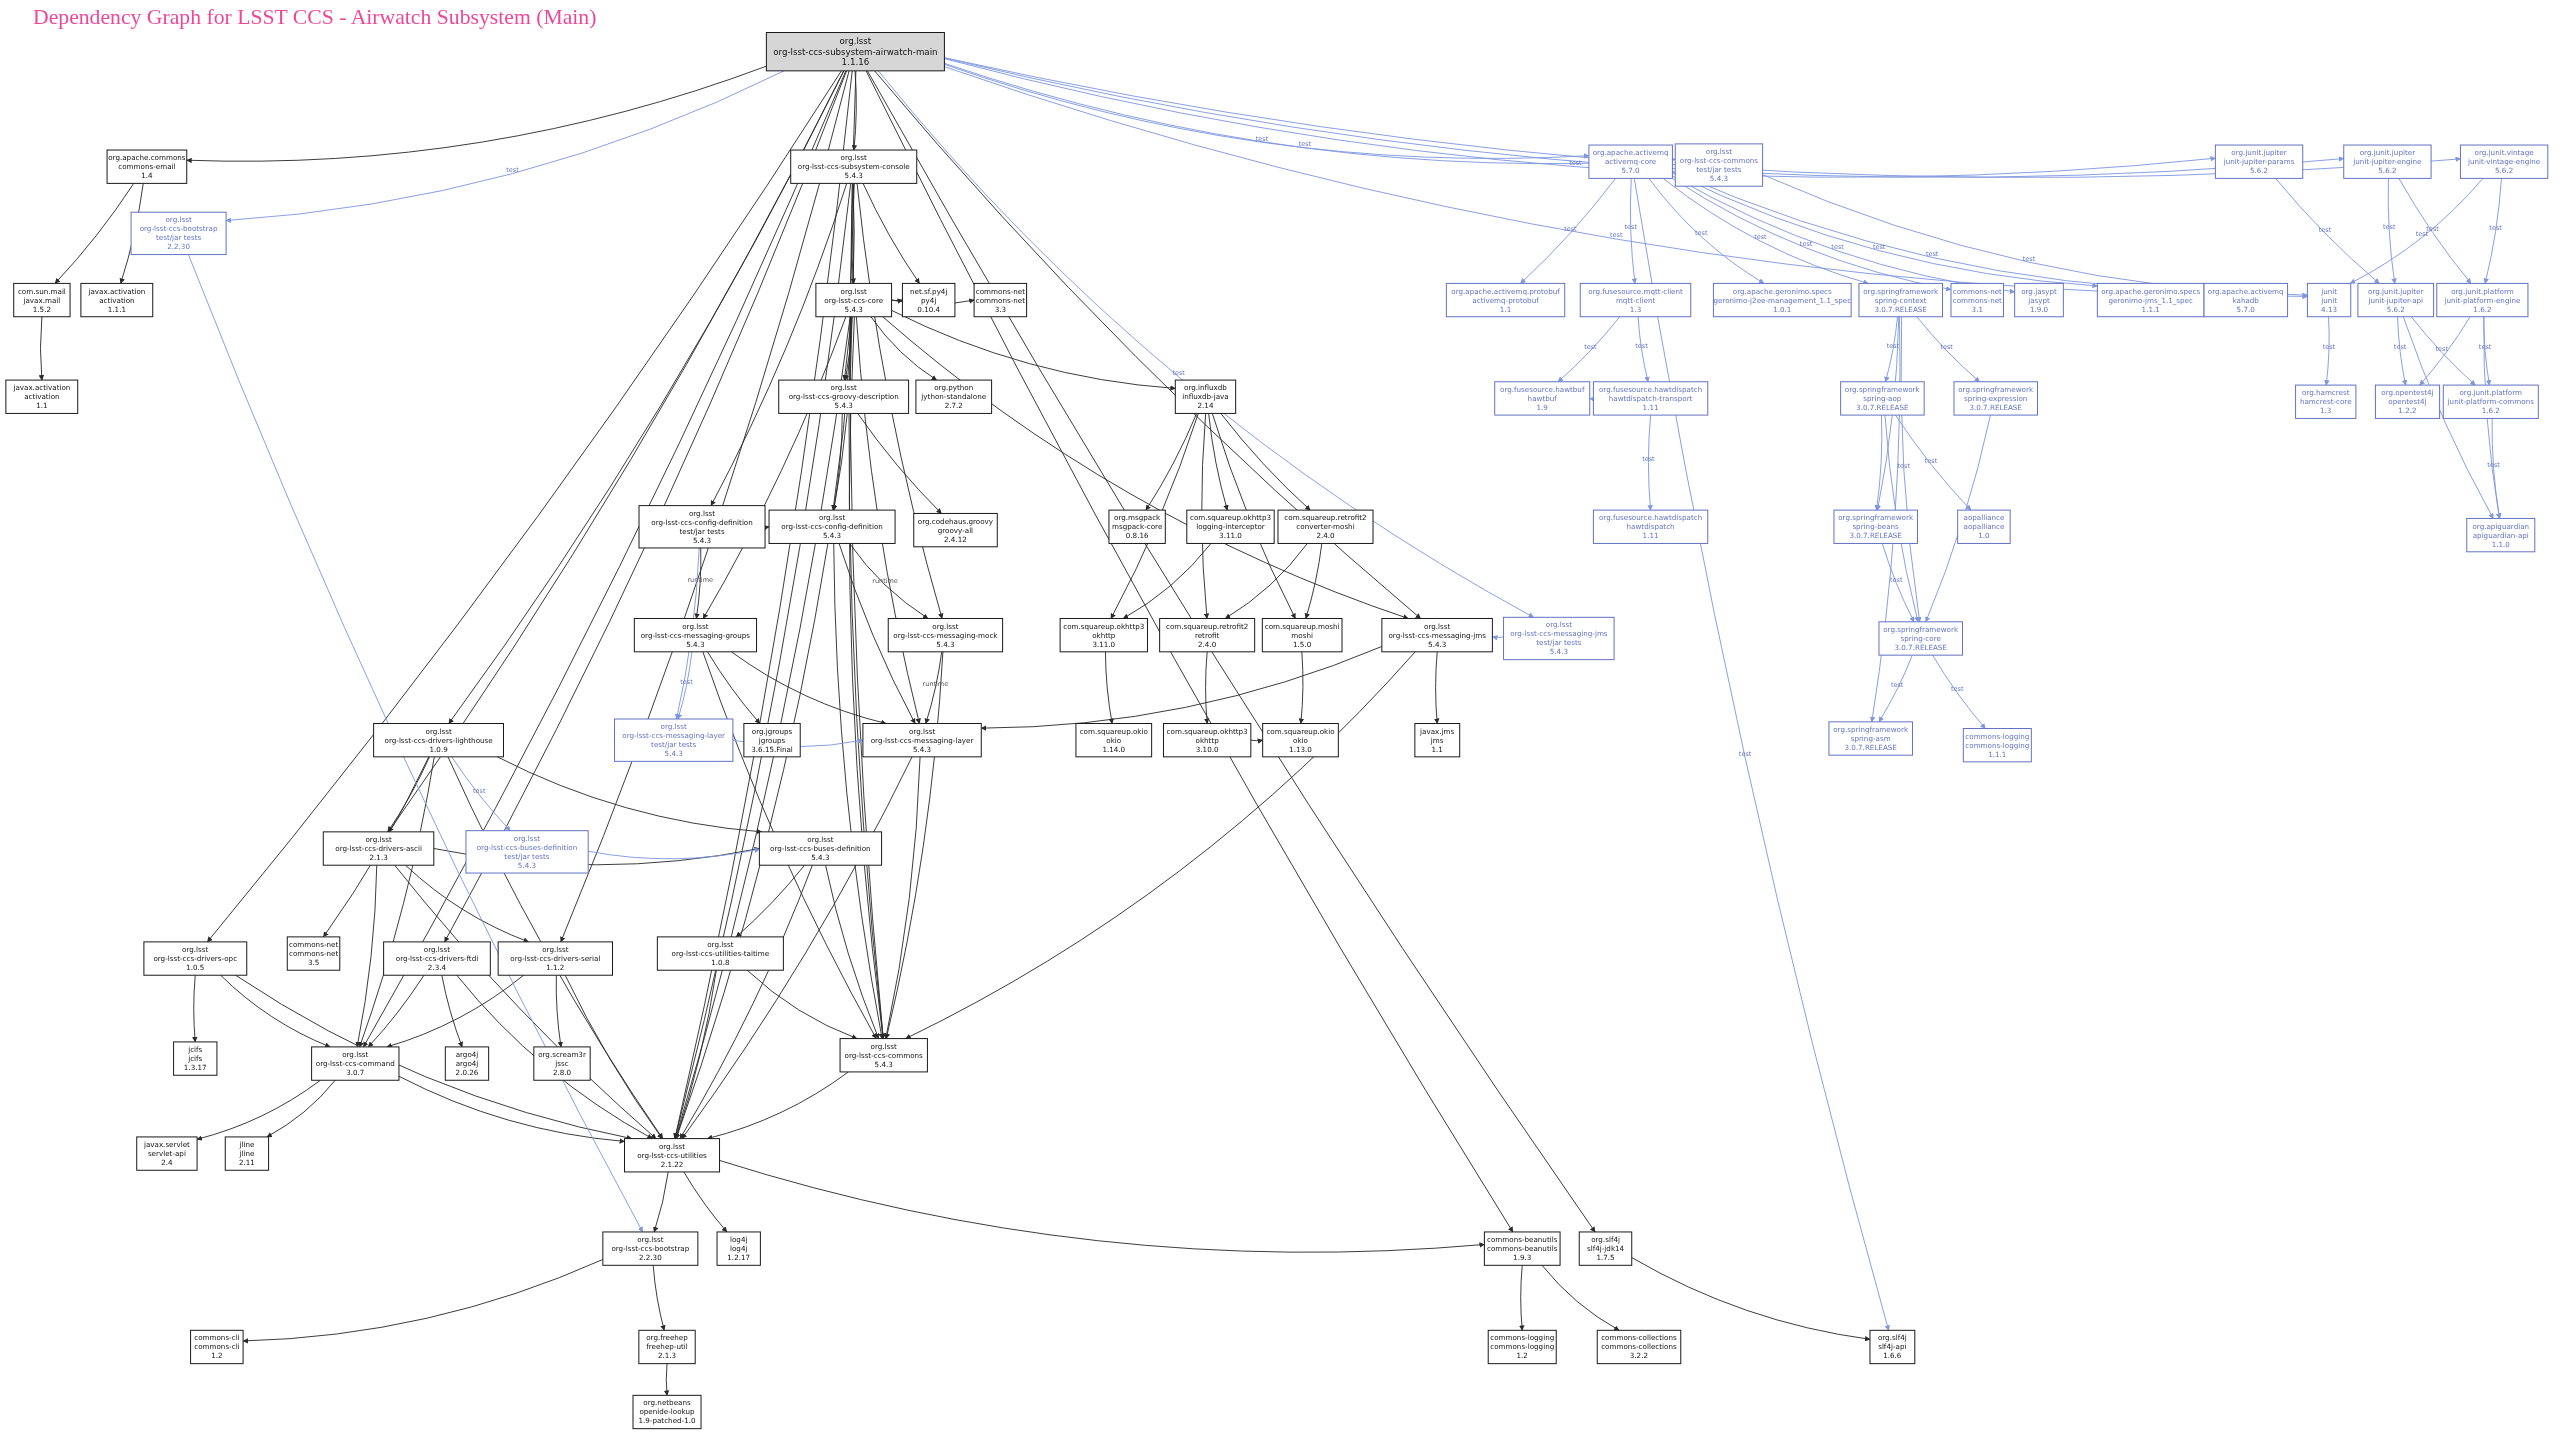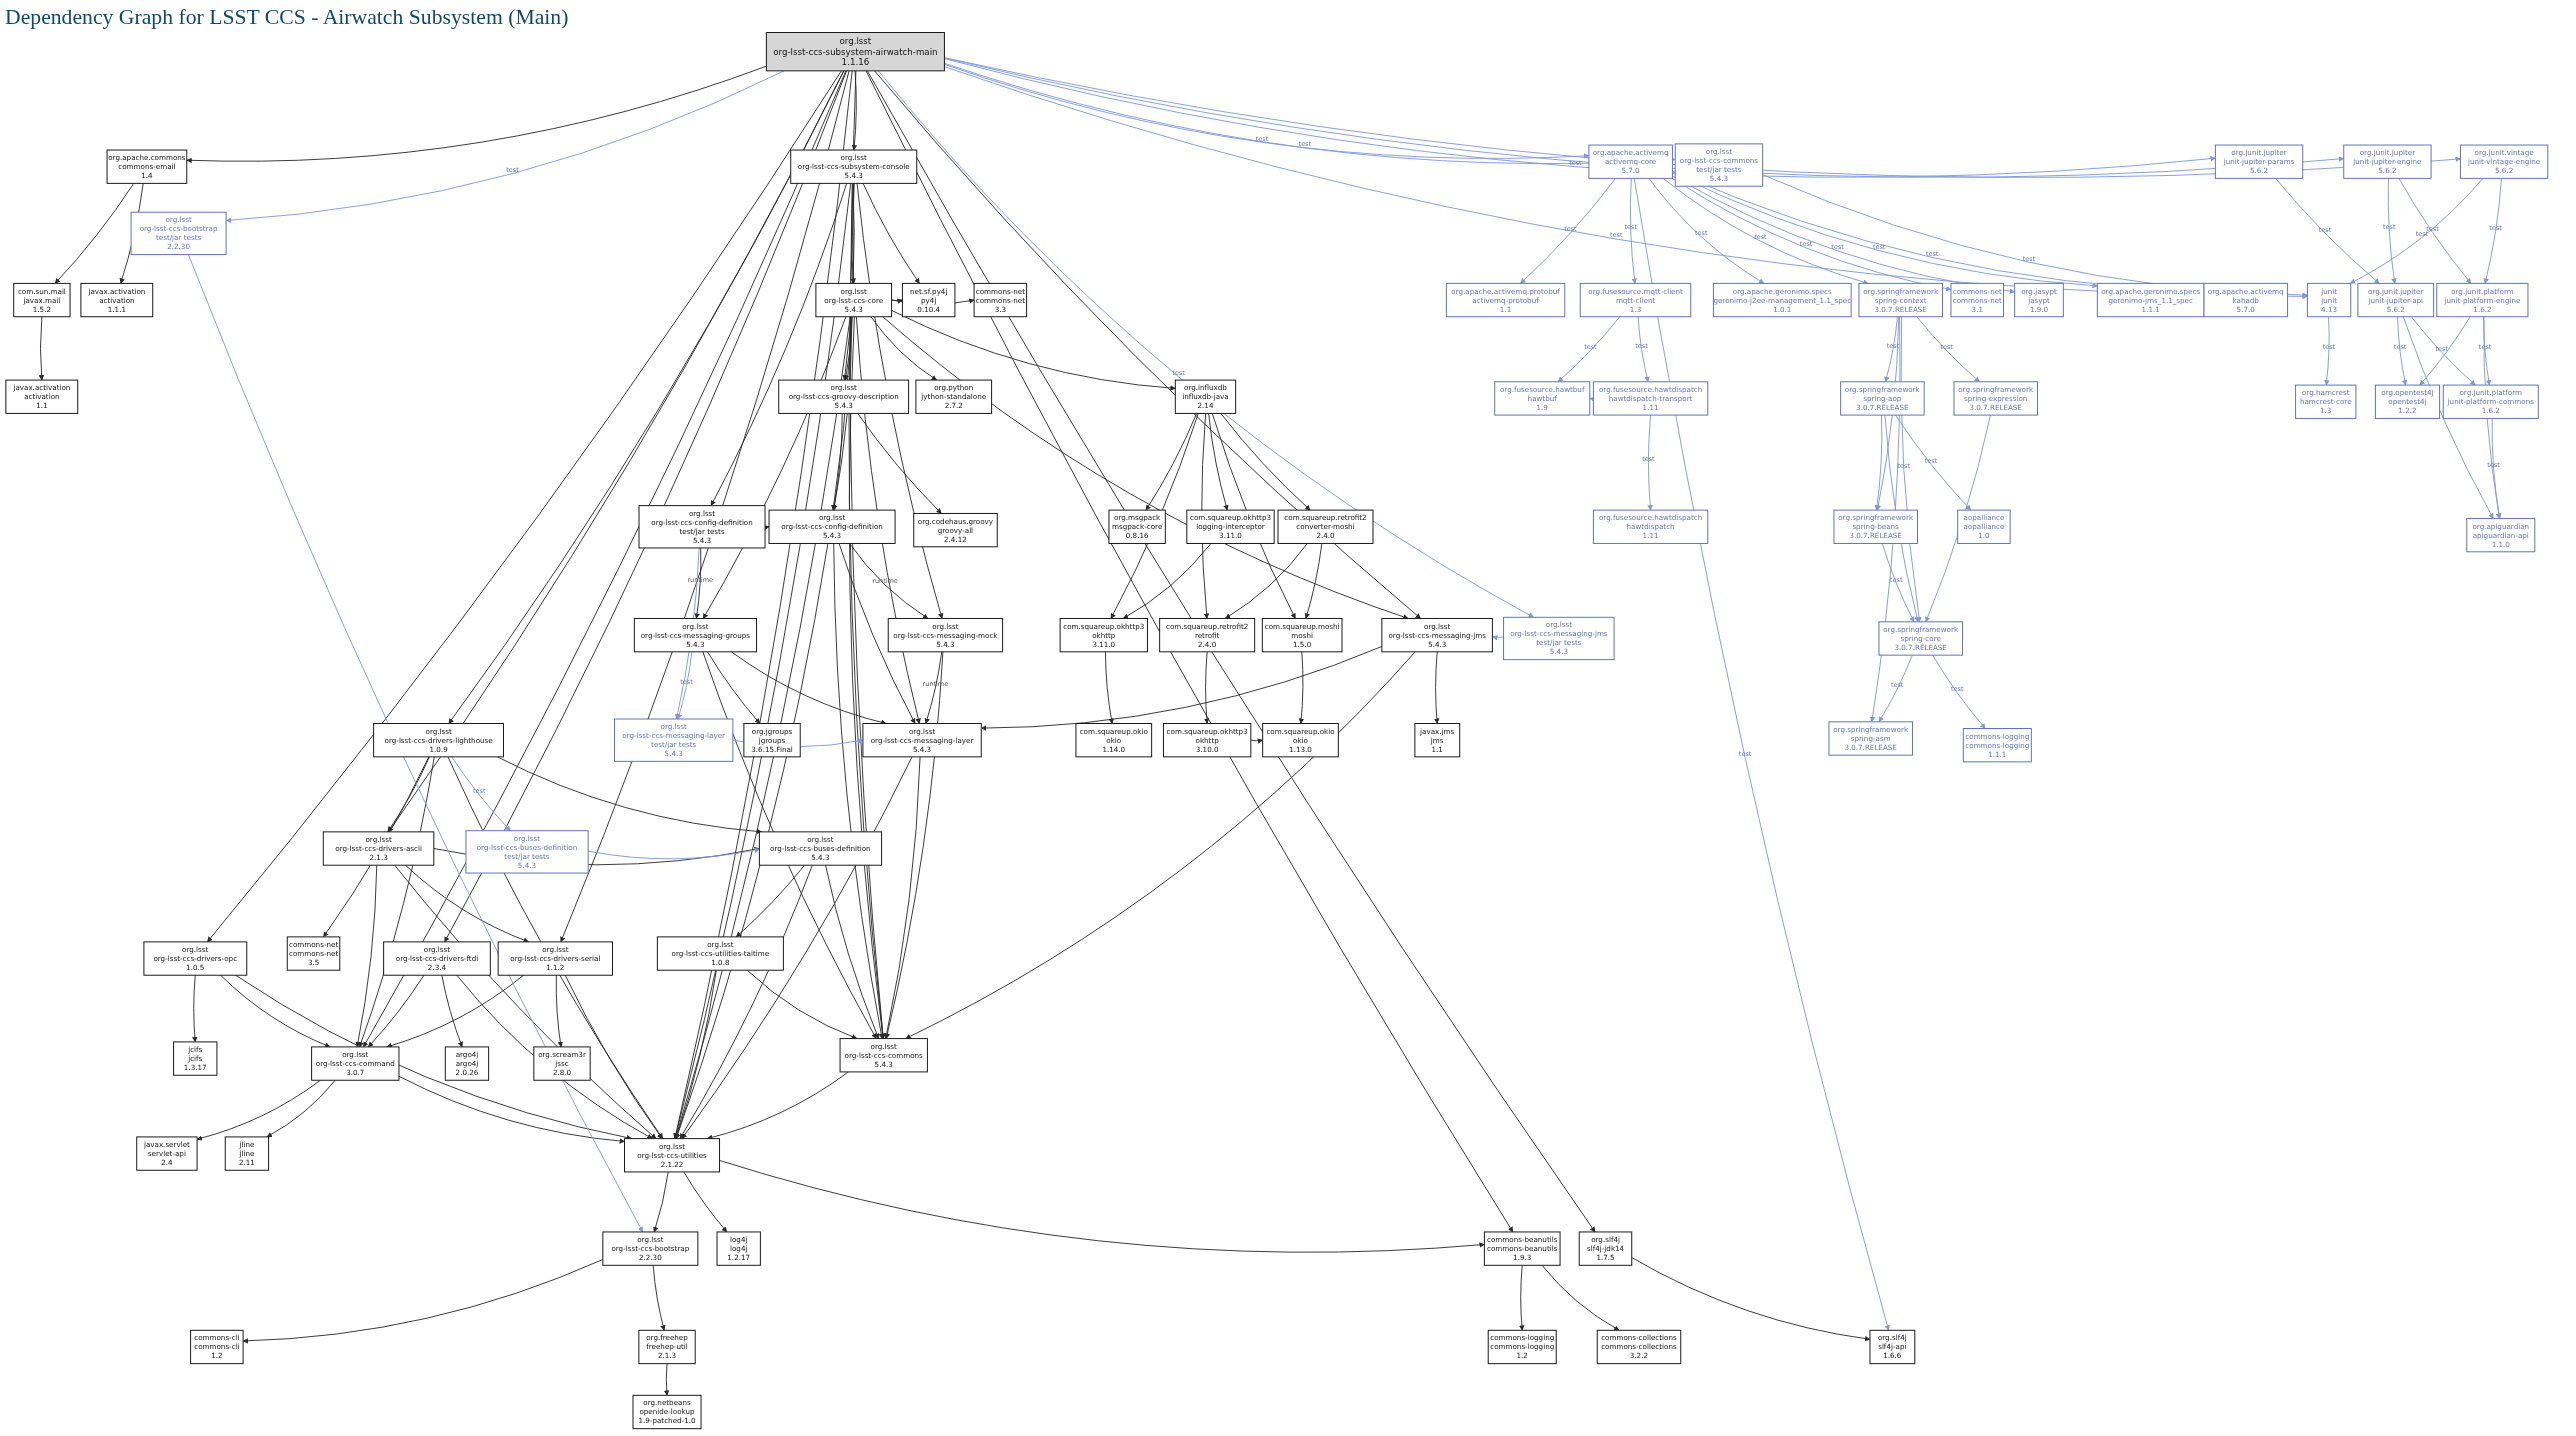--- a/index.html
+++ b/index.html
@@ -1,19 +1,19 @@
 <!DOCTYPE html>
 <html style="font-size:10.2px"><head>
 <meta charset="utf-8">
 <style>
   html,body{margin:0;padding:0;background:#ffffff;}
   .canvas{position:relative;width:2576px;height:1437px;background:#ffffff;overflow:hidden;
           font-family:"DejaVu Sans",sans-serif;}
-  .graph-title{position:absolute;left:5px;top:5.1px;margin:0;font-family:"Liberation Serif",serif;
-               font-weight:normal;font-size:21.7px;color:#0c4a6e;white-space:nowrap;}
+  .graph-title{position:absolute;left:33px;top:5.1px;margin:0;font-family:"Liberation Serif",serif;
+               font-weight:normal;font-size:21.7px;color:#ec4899;white-space:nowrap;}
   svg{position:absolute;left:0;top:0;}
   svg text{font-family:"DejaVu Sans",sans-serif;}
 </style>
 </head>
 <body>
 
 <div class="canvas">
   <h1 class="graph-title">Dependency Graph for LSST CCS - Airwatch Subsystem (Main)</h1>
   <svg id="graph-svg" width="2576" height="1437" viewBox="0 0 1545 862" xmlns="http://www.w3.org/2000/svg">
     <defs>

